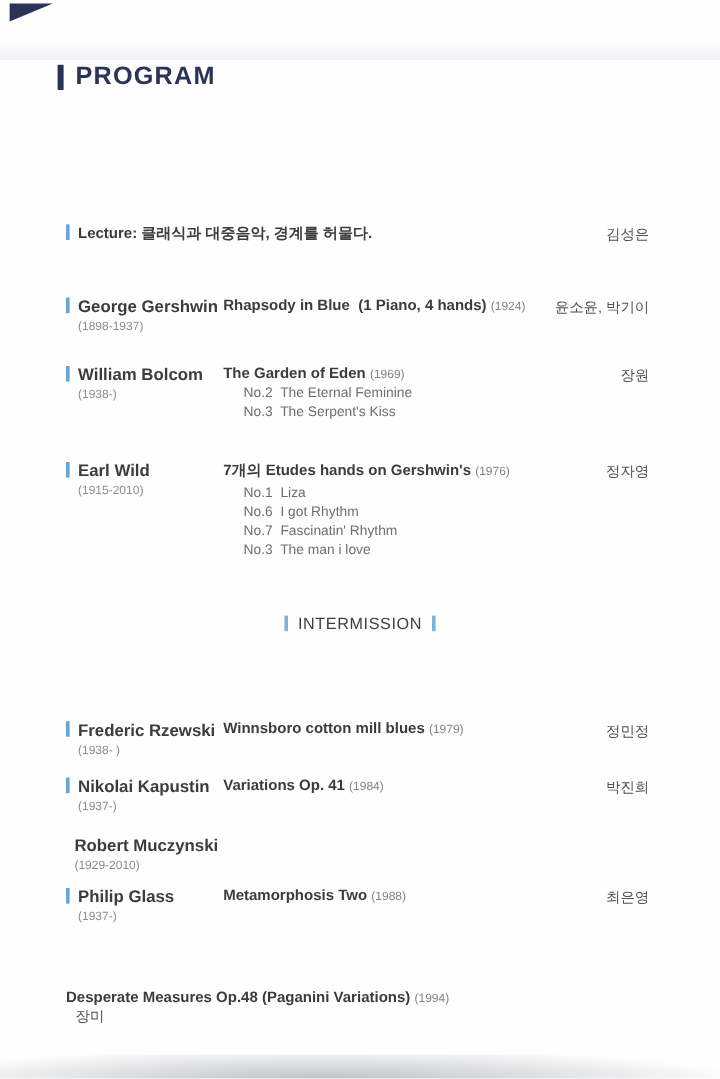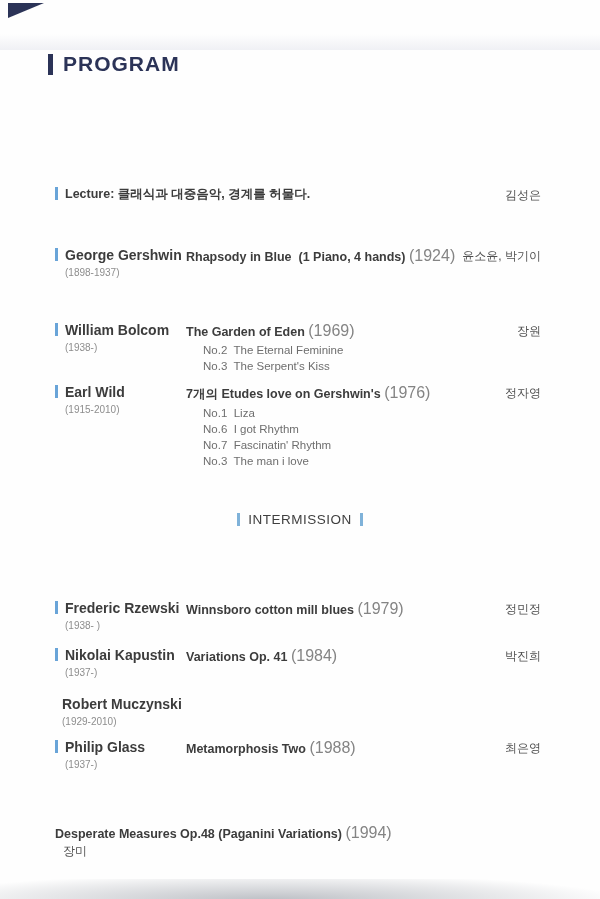--- a/index.html
+++ b/index.html
@@ -56,21 +56,21 @@
     flex: 0 0 3px;
     height: 13px;
     background: #69a4d8;
     margin-top: 1px;
   }
   .composer-col { flex: 0 0 128px; padding-left: 7px; }
   .composer { font-size: 14px; font-weight: bold; color: #3c3c3c; white-space: nowrap; }
   .dates { font-size: 10px; color: #8d8d8d; margin-top: 4px; }
   .title-col { flex: 1 1 auto; min-width: 0; }
   .title-line { font-size: 12.5px; font-weight: bold; color: #3c3c3c; white-space: pre; }
-  .year { font-size: 16px; font-weight: normal; color: #848484; }
+  .year { font-size: 10px; font-weight: normal; color: #848484; }
   .subitem { font-size: 11.5px; color: #6e6e6e; margin-left: 17px; margin-top: 4px; white-space: pre; }
   .performer {
     flex: 0 0 auto;
     margin-left: 8px;
     font-size: 12px;
     color: #4f4f4f;
     white-space: nowrap;
     padding-top: 1px;
   }
   .lecture-text {
@@ -108,21 +108,21 @@
     height: 20px;
     background: radial-gradient(ellipse 75% 170% at 45% 105%,
                 rgba(110,116,128,0.45),
                 rgba(110,116,128,0.12) 58%,
                 rgba(110,116,128,0) 78%);
   }
 
   
   .row-lecture   { top: 186px; }
   .row-gershwin  { top: 247px; }
-  .row-bolcom    { top: 322px; }
+  .row-bolcom    { top: 304px; }
   .row-wild      { top: 384px; }
   .row-rzewski   { top: 600px; }
   .row-kapustin  { top: 647px; }
   .row-muczynski { top: 692px; flex-direction: column; }
   .row-glass     { top: 739px; }
 </style>
 </head>
 <body>
 
 <div class="page">
@@ -167,21 +167,21 @@
     <div class="performer">장원</div>
   </div>
 
   <div class="entry row-wild">
     <div class="accent-bar"></div>
     <div class="composer-col">
       <div class="composer">Earl Wild</div>
       <div class="dates">(1915-2010)</div>
     </div>
     <div class="title-col">
-      <div class="title-line"><span>7개의 Etudes love on Gershwin's</span> <span class="year">(1976)</span></div>
+      <div class="title-line"><span>7개의 Etudes hands on Gershwin's</span> <span class="year">(1976)</span></div>
       <div class="subitem">No.1  Liza</div>
       <div class="subitem">No.6  I got Rhythm</div>
       <div class="subitem">No.7  Fascinatin' Rhythm</div>
       <div class="subitem">No.3  The man i love</div>
     </div>
     <div class="performer">정자영</div>
   </div>
 
   <div class="intermission">
     <div class="intermission-bar"></div>

